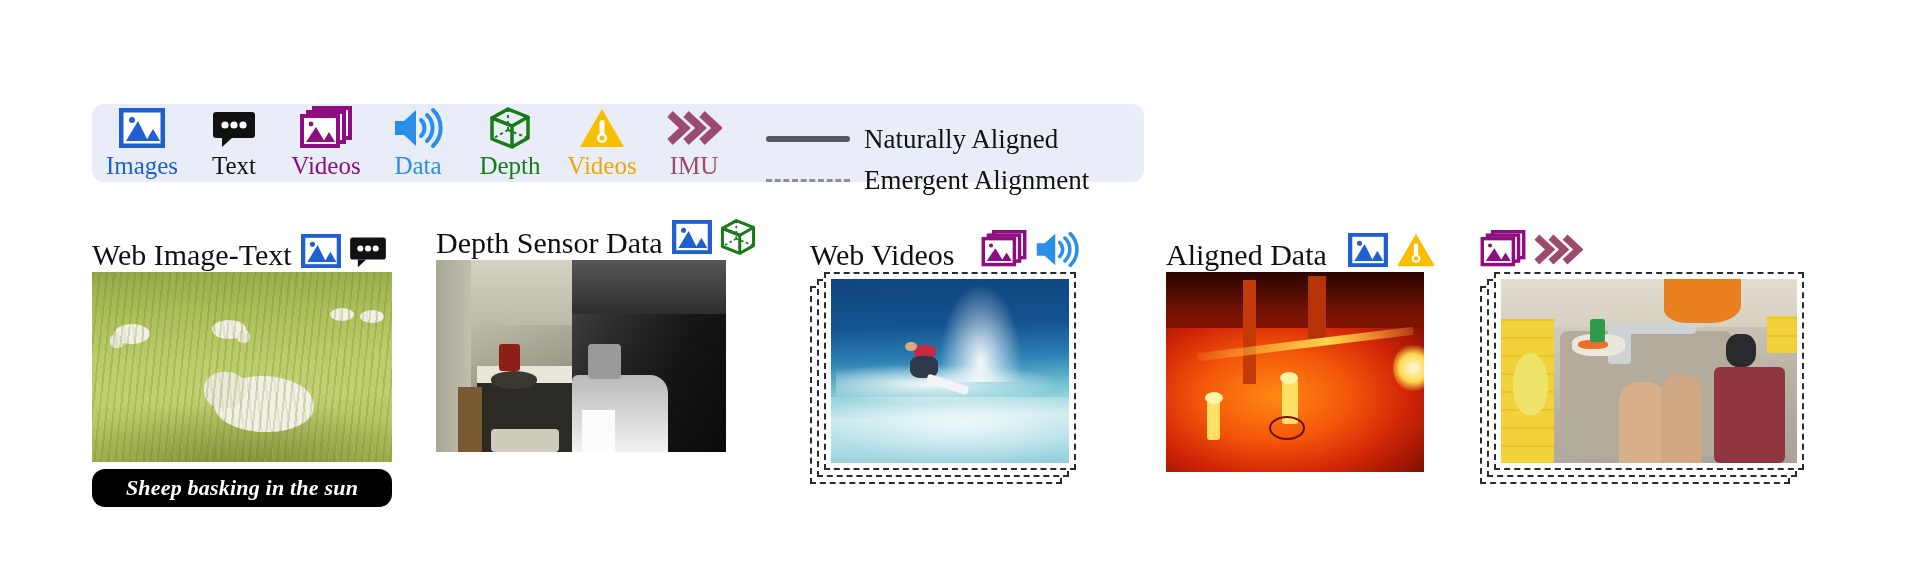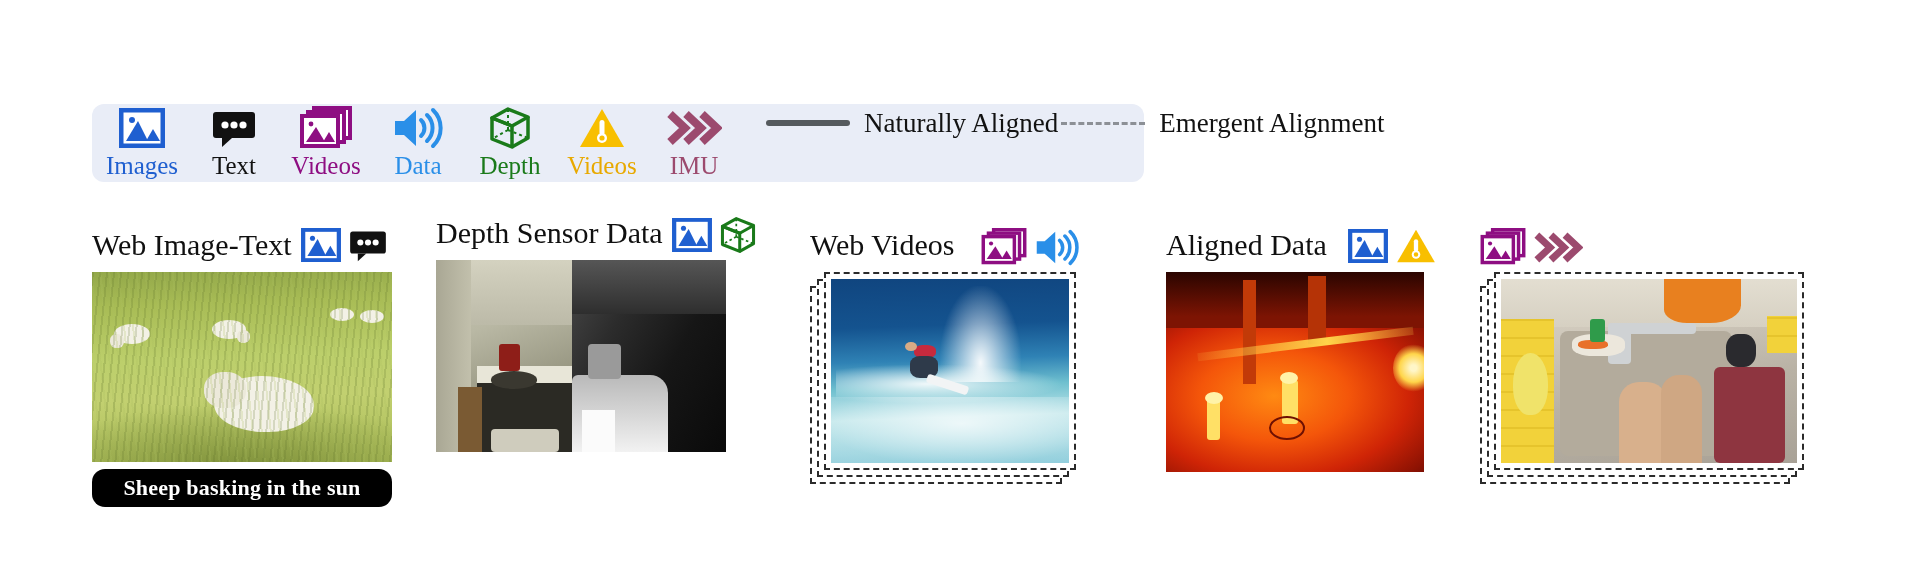--- a/index.html
+++ b/index.html
@@ -26,36 +26,36 @@
   .modality .glyph {
     height: 44px; display: flex; align-items: center; justify-content: center;
     margin-top: 2px;
   }
   .modality .mlabel {
     font-size: 25px; line-height: 30px; margin-top: 1px; white-space: nowrap;
   }
 
   
   .legend-keys {
-    margin-left: 26px; padding-top: 4px;
-    display: flex; flex-direction: row; gap: 3px;
+    margin-left: 26px; padding-top: 20px;
+    display: flex; flex-direction: column; gap: 11px;
   }
   .key-row { display: flex; align-items: center; gap: 14px; }
   .key-line-solid {
     width: 84px; height: 6px; background: #555a5e; border-radius: 3px;
   }
   .key-line-dashed {
     width: 84px; height: 0; border-top: 3px dashed #8c9096;
   }
   .key-text { font-size: 27px; color: #121212; line-height: 30px; white-space: nowrap; }
 
   
   .panel { position: absolute; }
   .panel-head {
-    display: flex; align-items: flex-start; gap: 9px;
+    display: flex; align-items: flex-end; gap: 9px;
     height: 44px; white-space: nowrap;
   }
   .panel-title { font-size: 30px; color: #101010; line-height: 34px; }
   .head-icons { display: flex; align-items: center; gap: 7px; }
 
   
   .media { position: relative; }
   .photo { background-size: cover; background-position: center; }
 
   
@@ -65,21 +65,21 @@
     border: 2px dashed #2b2b2b;
   }
   .stack .top-sheet {
     position: relative; background: #fff;
     border: 2px dashed #2b2b2b; padding: 5px;
   }
 
   
   .caption-pill {
     margin-top: 7px; background: #000; color: #fff;
-    border-radius: 13px; font-weight: bold;
+    border-radius: 13px; font-style: italic; font-weight: bold;
     font-size: 22px; letter-spacing: .2px;
     padding: 6px 14px; text-align: center;
     font-family: "Liberation Serif", serif;
   }
 
   
   .sheep-scene { position: relative; overflow: hidden;
     background:
       radial-gradient(ellipse 120% 60% at 50% 105%, #7d8f3a 0%, rgba(125,143,58,0) 60%),
       linear-gradient(178deg, #93a84a 0%, #a8bc55 18%, #bccf6b 45%, #c2d070 65%, #a9bb57 100%);

